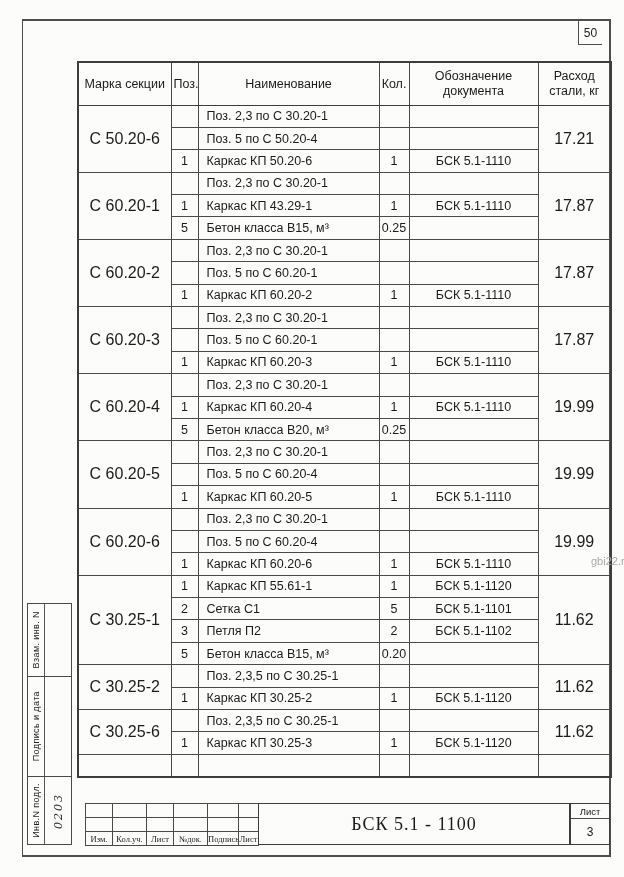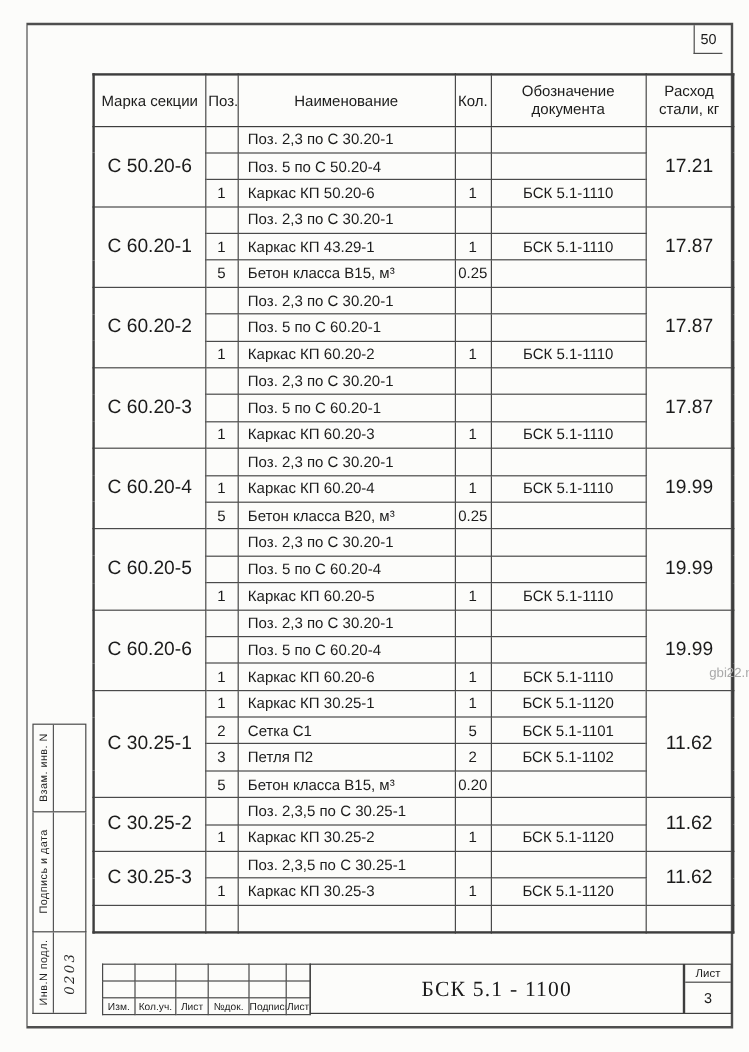--- a/index.html
+++ b/index.html
@@ -46,21 +46,21 @@
   .spec-table td.mark, .spec-table td.steel { font-size:16px; }
 
   
   .rev-table {
     position:absolute; left:85px; top:803px; width:173px;
     border-collapse:collapse; table-layout:fixed;
     border:1.5px solid #3d3d3d;
   }
   .rev-table td {
     border:1px solid #4a4a4a; height:14px;
-    font-size:8.5px; text-align:center; padding:0; overflow:hidden; white-space:nowrap;
+    font-size:8.5px; text-align:center; padding:0; overflow:hidden; white-space:nowrap;font-family:Liberation Serif, serif;
   }
   .docnum-box {
     position:absolute; left:258px; top:803px; width:312px; height:42px;
     border:1.5px solid #3d3d3d;
     display:flex; align-items:center; justify-content:center;
     font-family:"Liberation Serif", serif; font-size:18px; letter-spacing:1px;
   }
   .sheet-box {
     position:absolute; left:570px; top:803px; width:40px; height:42px;
     border:1.5px solid #3d3d3d; display:flex; flex-direction:column;
@@ -266,21 +266,21 @@
         </tr>
         <tr>
           <td class="pos">1</td>
           <td class="name">Каркас КП 60.20-6</td>
           <td class="qty">1</td>
           <td class="doc">БСК 5.1-1110</td>
         </tr>
         <tr>
           <td class="mark" rowspan="4">С 30.25-1</td>
           <td class="pos">1</td>
-          <td class="name">Каркас КП 30.25-1</td>
+          <td class="name">Каркас КП 55.61-1</td>
           <td class="qty">1</td>
           <td class="doc">БСК 5.1-1120</td>
           <td class="steel" rowspan="4">11.62</td>
         </tr>
         <tr>
           <td class="pos">2</td>
           <td class="name">Сетка С1</td>
           <td class="qty">5</td>
           <td class="doc">БСК 5.1-1101</td>
         </tr>
@@ -304,21 +304,21 @@
           <td class="doc"></td>
           <td class="steel" rowspan="2">11.62</td>
         </tr>
         <tr>
           <td class="pos">1</td>
           <td class="name">Каркас КП 30.25-2</td>
           <td class="qty">1</td>
           <td class="doc">БСК 5.1-1120</td>
         </tr>
         <tr>
-          <td class="mark" rowspan="2">С 30.25-3</td>
+          <td class="mark" rowspan="2">С 30.25-6</td>
           <td class="pos"></td>
           <td class="name">Поз. 2,3,5 по С 30.25-1</td>
           <td class="qty"></td>
           <td class="doc"></td>
           <td class="steel" rowspan="2">11.62</td>
         </tr>
         <tr>
           <td class="pos">1</td>
           <td class="name">Каркас КП 30.25-3</td>
           <td class="qty">1</td>

